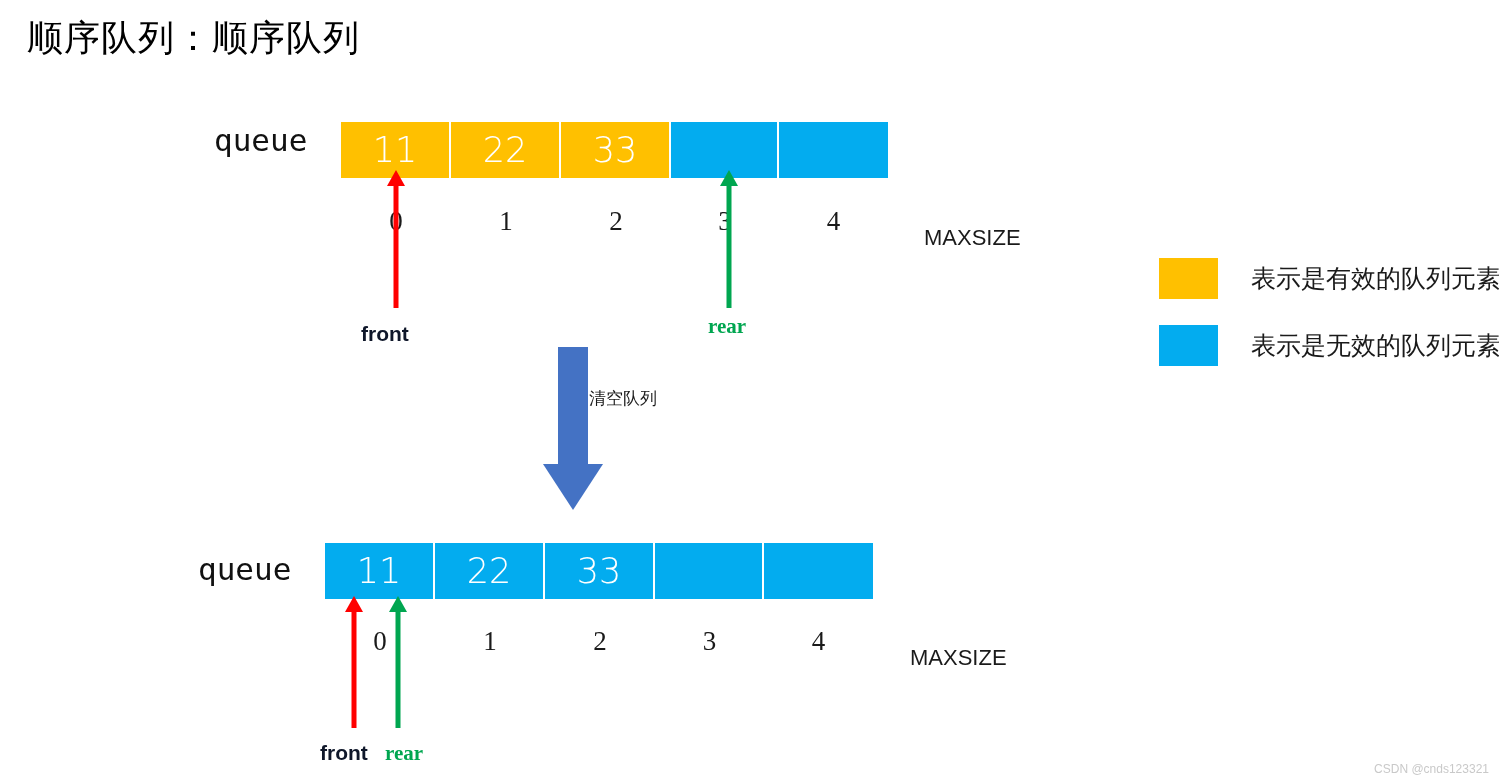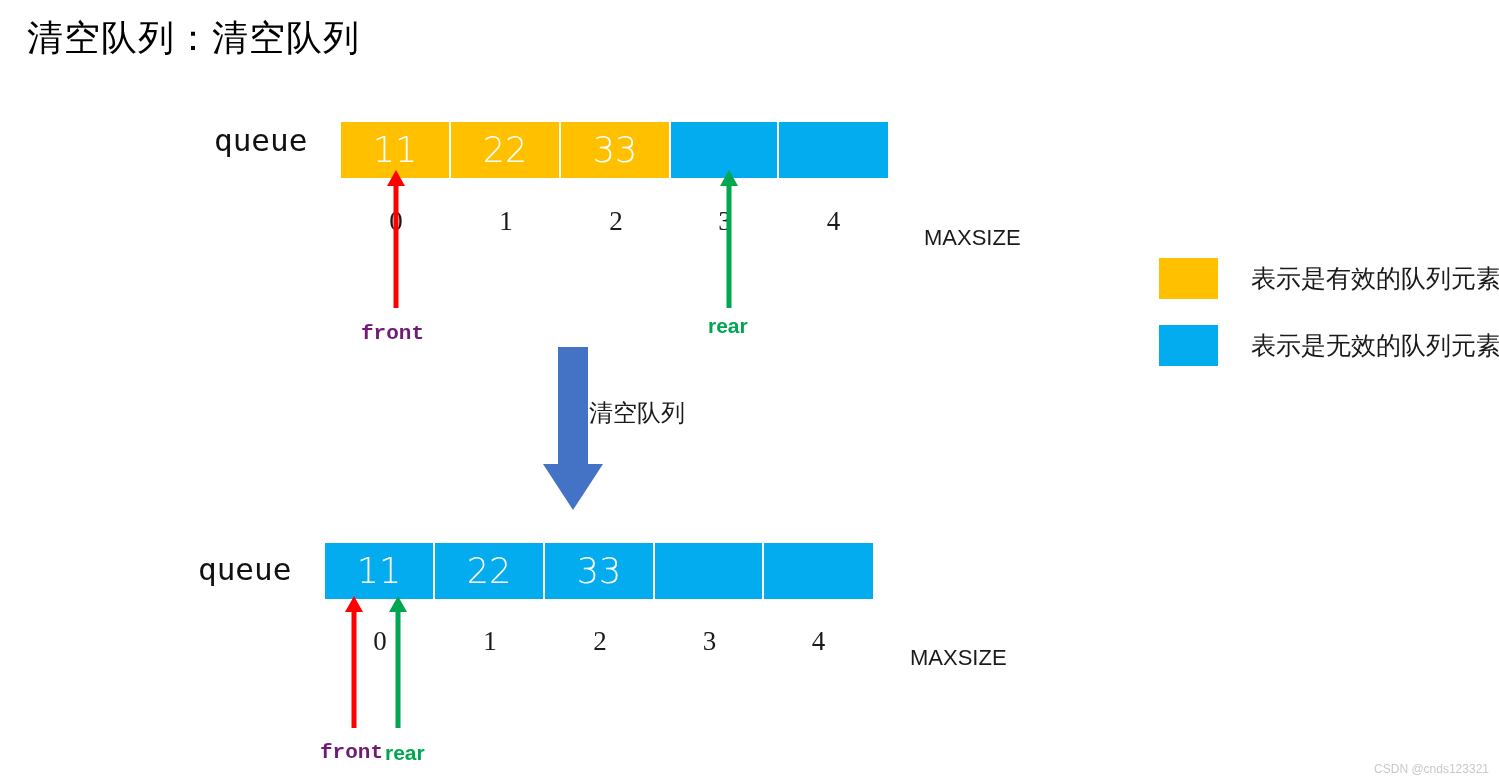--- a/index.html
+++ b/index.html
@@ -101,22 +101,22 @@
   .ptr-arrow.red .head  { border-bottom: 16px solid #FF0000; }
   .ptr-arrow.green .shaft { background: #00A650; }
   .ptr-arrow.green .head  { border-bottom: 16px solid #00A650; }
 
   .ptr-text {
     position: absolute;
     font-weight: 700;
     white-space: nowrap;
     font-family: "Liberation Sans", sans-serif;
   }
-  .ptr-text.red   { color: #701a75; font-family: Liberation Mono, monospace; }
-  .ptr-text.green { color: #00A650; }
+  .ptr-text.red   { color: #0f172a; }
+  .ptr-text.green { color: #00A650; font-family: Liberation Serif, serif; }
 
   
   .big-arrow {
     position: absolute;
   }
   .big-arrow .stem {
     position: absolute;
     left: 50%;
     transform: translateX(-50%);
     top: 0;
@@ -170,21 +170,21 @@
     bottom: 6px;
     font-size: 12px;
     color: #c9c9c9;
     white-space: nowrap;
     font-family: "Liberation Sans", sans-serif;
   }
 </style>
 </head>
 <body>
 
-<div class="page-title">清空队列：清空队列</div>
+<div class="page-title">顺序队列：顺序队列</div>
 
 <div class="queue-label" style="left:214px; top:122px; font-size:31px;">queue</div>
 
 <div class="array" style="left:341px; top:122px; width:547px; height:56px;">
   <div class="cell valid" style="width:110px; font-size:35px;">11</div>
   <div class="cell valid" style="width:110px; font-size:35px;">22</div>
   <div class="cell valid" style="width:110px; font-size:35px;">33</div>
   <div class="cell invalid" style="width:108px; font-size:35px;"></div>
   <div class="cell invalid" style="width:109px; font-size:35px;"></div>
 </div>
@@ -208,21 +208,21 @@
 <div class="ptr-arrow green" style="left:729px; top:170px; height:138px;">
   <div class="head"></div>
   <div class="shaft" style="top:14px; height:124px;"></div>
 </div>
 <div class="ptr-text green" style="left:708px; top:314px; font-size:21px;">rear</div>
 
 <div class="big-arrow" style="left:543px; top:347px; width:60px; height:163px;">
   <div class="stem" style="height:117px;"></div>
   <div class="tip"></div>
 </div>
-<div class="transition-text" style="left:589px; top:397px; font-size:24px;">清空队列</div>
+<div class="transition-text" style="left:589px; top:387px; font-size:17px;">清空队列</div>
 
 <div class="queue-label" style="left:198px; top:551px; font-size:31px;">queue</div>
 
 <div class="array" style="left:325px; top:543px; width:548px; height:56px;">
   <div class="cell invalid" style="width:110px; font-size:35px;">11</div>
   <div class="cell invalid" style="width:110px; font-size:35px;">22</div>
   <div class="cell invalid" style="width:110px; font-size:35px;">33</div>
   <div class="cell invalid" style="width:109px; font-size:35px;"></div>
   <div class="cell invalid" style="width:109px; font-size:35px;"></div>
 </div>

